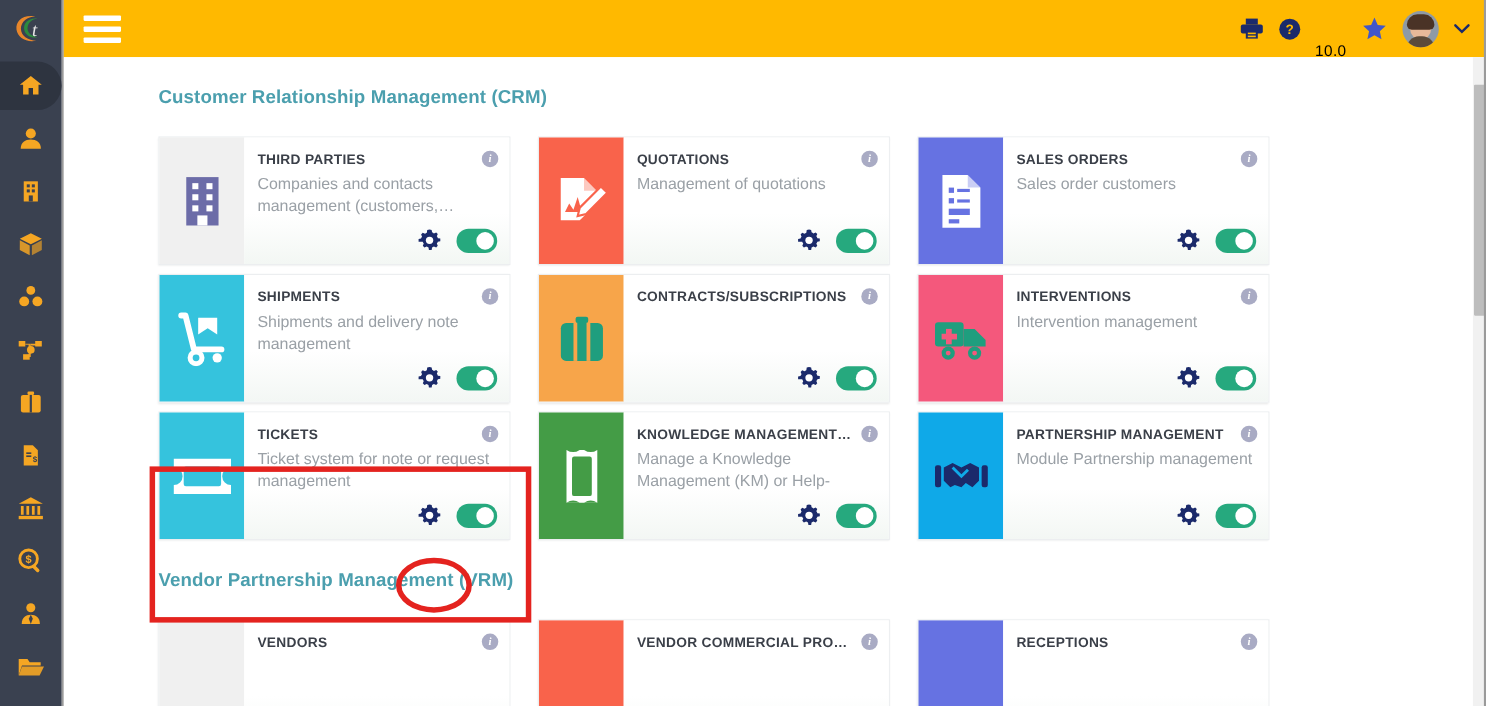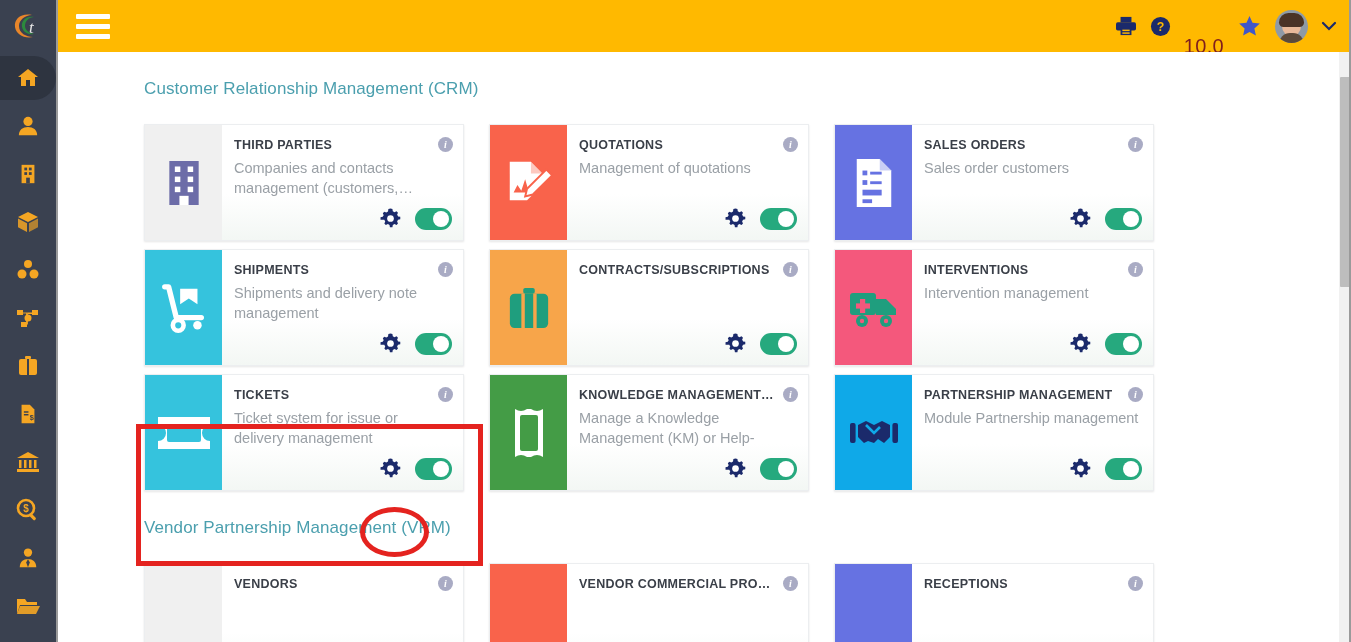--- a/index.html
+++ b/index.html
@@ -46,21 +46,21 @@
   }
   #hamburger { width: 34px; cursor: pointer; }
   #hamburger span {
     display: block; height: 5px; background: #ffffff; border-radius: 1px;
     margin-bottom: 5px;
   }
   #hamburger span:last-child { margin-bottom: 0; }
   #topbar-right { display: flex; align-items: center; gap: 13px; }
   .tb-icon { cursor: pointer; display: flex; align-items: center; }
   #version-label {
-    font-size: 20px; color: #7f1d1d; letter-spacing: .3px;
+    font-size: 14px; color: #000000; letter-spacing: .3px;
     font-family: "Liberation Sans", sans-serif;
     margin-top: 40px;
   }
   #avatar {
     width: 33px; height: 33px; border-radius: 50%; overflow: hidden;
     background: #8e9aa6; position: relative; cursor: pointer;
   }
   .av-face { position: absolute; left: 7px; top: 7px; width: 19px; height: 19px;
              border-radius: 50%; background: #e8b99a; }
   .av-hair { position: absolute; left: 4px; top: 3px; width: 25px; height: 14px;
@@ -68,21 +68,21 @@
   .av-body { position: absolute; left: 4px; bottom: -3px; width: 25px; height: 13px;
              border-radius: 11px 11px 0 0; background: #5c4a3a; }
   #chev-down { cursor: pointer; }
 
   
   #content {
     flex: 1 1 auto; background: #ffffff; overflow: hidden;
     position: relative; padding: 0 0 0 86px;
   }
   .section-title {
-    color: #4b9fae; font-size: 17px; font-weight: normal;
+    color: #4b9fae; font-size: 17px; font-weight: bold;
     padding-top: 27px; padding-bottom: 0; letter-spacing: .1px;
   }
   .card-grid {
     display: grid; grid-template-columns: repeat(3, 320px);
     column-gap: 25px; row-gap: 8px; margin-top: 25px;
   }
   .card {
     height: 117px; background: #ffffff; display: flex;
     border: 1px solid #eceef0;
     box-shadow: 0 1px 2px rgba(0,0,0,.10);
@@ -495,21 +495,21 @@
             </div>
             <div class="card">
       <div class="card-thumb" style="background:#35c3dd">
                 <svg width="56" height="40" viewBox="0 0 28 20">
                   <path d="M1 2 h26 v4 a3.2 3.2 0 0 0 0 8 v4 H1 v-4 a3.2 3.2 0 0 0 0-8 Z" fill="#ffffff"></path>
                   <rect x="5.5" y="5.5" width="17" height="9" rx="1" fill="#35c3dd"></rect>
                 </svg>
               </div>
       <div class="card-body">
         <div class="card-title">TICKETS</div>
-        <div class="card-desc">Ticket system for issue or delivery management</div>
+        <div class="card-desc">Ticket system for note or request management</div>
         <div class="info-badge">i</div>
         <div class="card-actions">
           <div class="gear-btn">
                     <svg width="23" height="23" viewBox="0 0 24 24">
     <path d="M12 1.6 l2 .5 .4 2.3 a7.6 7.6 0 0 1 1.7 1 l2.2-.9 1.5 1.5 -.9 2.2 a7.6 7.6 0 0 1 1 1.7 l2.3 .4 0 2.6 -2.3 .4 a7.6 7.6 0 0 1-1 1.7 l.9 2.2 -1.5 1.5 -2.2-.9 a7.6 7.6 0 0 1-1.7 1 l-.4 2.3 -2.6 0 -.4-2.3 a7.6 7.6 0 0 1-1.7-1 l-2.2 .9 -1.5-1.5 .9-2.2 a7.6 7.6 0 0 1-1-1.7 L1.6 13.3 l0-2.6 2.3-.4 a7.6 7.6 0 0 1 1-1.7 L4 6.4 5.5 4.9 7.7 5.8 a7.6 7.6 0 0 1 1.7-1 L9.8 2.1 Z" fill="#1b2a6b"></path>
     <circle cx="12" cy="12" r="3.5" fill="#ffffff"></circle>
   </svg>
                   </div>
           <div class="toggle">
                     <div class="knob"></div>

